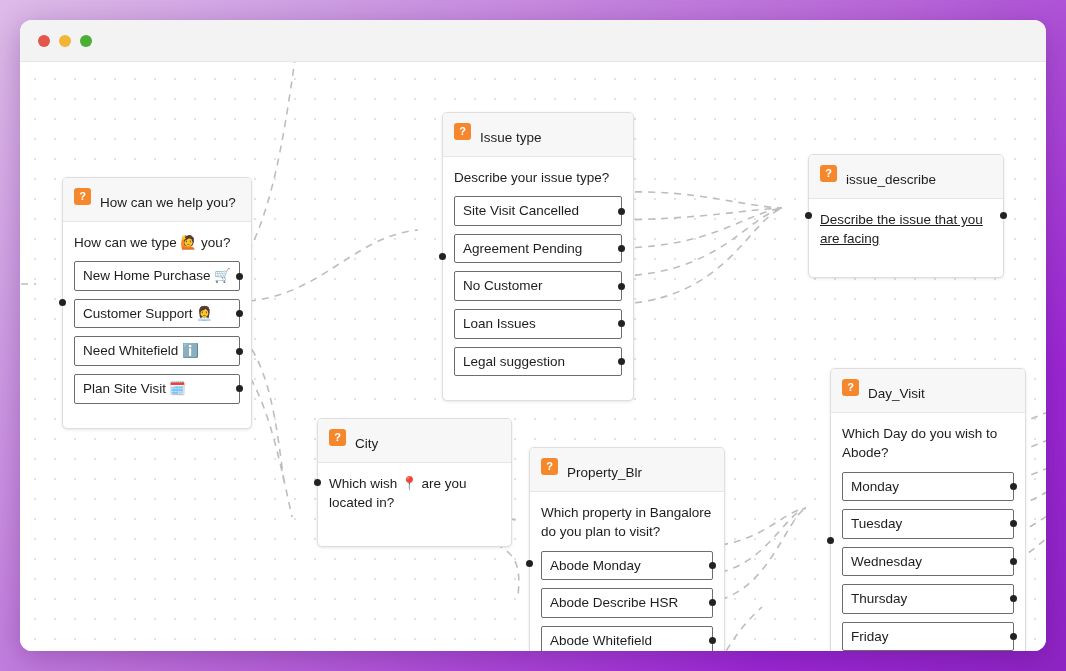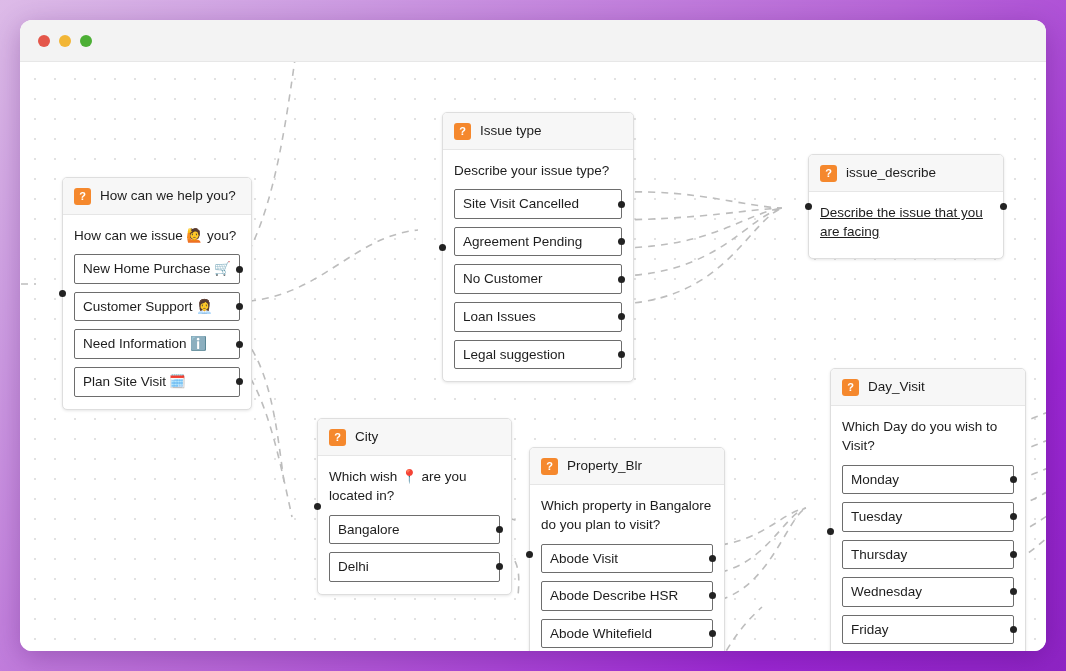--- a/index.html
+++ b/index.html
@@ -76,22 +76,22 @@
     width: 17px; height: 17px;
     margin-top: 1px;
     background: #f5882d;
     border-radius: 3px;
     color: #ffffff;
     font-size: 11px;
     font-weight: bold;
     line-height: 17px;
     text-align: center;
   }
-  .node-title { font-size: 13.5px; color: #1d1d1d; }
-  .node-body { padding: 11px 11px 12px 11px; }
+  .node-title { font-size: 13.5px; color: #1d1d1d; margin-top: 7px; }
+  .node-body { padding: 11px 11px 24px 11px; }
   .node-prompt {
     font-size: 13.5px;
     color: #1d1d1d;
     line-height: 1.42;
     margin-bottom: 9px;
   }
   .node-prompt.no-opts { margin-bottom: 4px; text-decoration: underline; }
   .opt-list { display: flex; flex-direction: column; gap: 8px; }
   .opt {
     position: relative;
@@ -173,32 +173,32 @@
 
         <path class="edge" d="M 700,600 C 716,570 730,556 742,545"></path>
       </svg>
 
       <div class="node" style="left:42px; top:115px; width:190px;">
         <div class="node-header">
           <span class="q-badge">?</span>
           <span class="node-title">How can we help you?</span>
         </div>
         <div class="node-body">
-          <div class="node-prompt">How can we issue 🙋 you?</div>
+          <div class="node-prompt">How can we type 🙋 you?</div>
           <div class="opt-list">
             <div class="opt">
               <span>New Home Purchase 🛒</span>
               <span class="port port-out-opt"></span>
             </div>
             <div class="opt">
               <span>Customer Support 👩‍💼</span>
               <span class="port port-out-opt"></span>
             </div>
             <div class="opt">
-              <span>Need Information ℹ️</span>
+              <span>Need Whitefield ℹ️</span>
               <span class="port port-out-opt"></span>
             </div>
             <div class="opt">
               <span>Plan Site Visit 🗓️</span>
               <span class="port port-out-opt"></span>
             </div>
           </div>
         </div>
         <span class="port-in"></span>
       </div>
@@ -248,44 +248,34 @@
         <span class="port-out-node"></span>
       </div>
 
       <div class="node" style="left:297px; top:356px; width:195px;">
         <div class="node-header">
           <span class="q-badge">?</span>
           <span class="node-title">City</span>
         </div>
         <div class="node-body">
           <div class="node-prompt">Which wish 📍 are you located in?</div>
-          <div class="opt-list">
-            <div class="opt">
-              <span>Bangalore</span>
-              <span class="port port-out-opt"></span>
-            </div>
-            <div class="opt">
-              <span>Delhi</span>
-              <span class="port port-out-opt"></span>
-            </div>
-          </div>
         </div>
         <span class="port-in"></span>
       </div>
 
       <div class="node" style="left:509px; top:385px; width:196px;">
         <div class="node-header">
           <span class="q-badge">?</span>
           <span class="node-title">Property_Blr</span>
         </div>
         <div class="node-body">
           <div class="node-prompt">Which property in Bangalore do you plan to visit?</div>
           <div class="opt-list">
             <div class="opt">
-              <span>Abode Visit</span>
+              <span>Abode Monday</span>
               <span class="port port-out-opt"></span>
             </div>
             <div class="opt">
               <span>Abode Describe HSR</span>
               <span class="port port-out-opt"></span>
             </div>
             <div class="opt">
               <span>Abode Whitefield</span>
               <span class="port port-out-opt"></span>
             </div>
@@ -293,36 +283,36 @@
         </div>
         <span class="port-in"></span>
       </div>
 
       <div class="node" style="left:810px; top:306px; width:196px;">
         <div class="node-header">
           <span class="q-badge">?</span>
           <span class="node-title">Day_Visit</span>
         </div>
         <div class="node-body">
-          <div class="node-prompt">Which Day do you wish to Visit?</div>
+          <div class="node-prompt">Which Day do you wish to Abode?</div>
           <div class="opt-list">
             <div class="opt">
               <span>Monday</span>
               <span class="port port-out-opt"></span>
             </div>
             <div class="opt">
               <span>Tuesday</span>
               <span class="port port-out-opt"></span>
             </div>
             <div class="opt">
+              <span>Wednesday</span>
+              <span class="port port-out-opt"></span>
+            </div>
+            <div class="opt">
               <span>Thursday</span>
-              <span class="port port-out-opt"></span>
-            </div>
-            <div class="opt">
-              <span>Wednesday</span>
               <span class="port port-out-opt"></span>
             </div>
             <div class="opt">
               <span>Friday</span>
               <span class="port port-out-opt"></span>
             </div>
             <div class="opt">
               <span>Saturday</span>
               
             </div>

